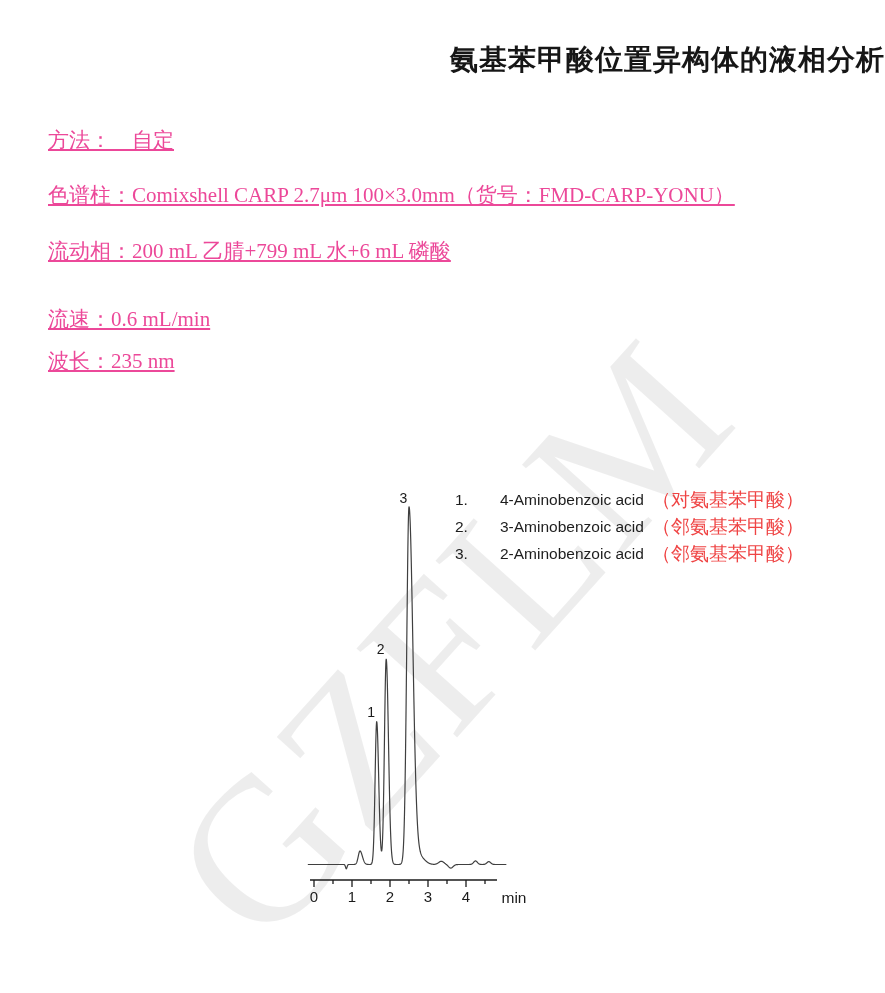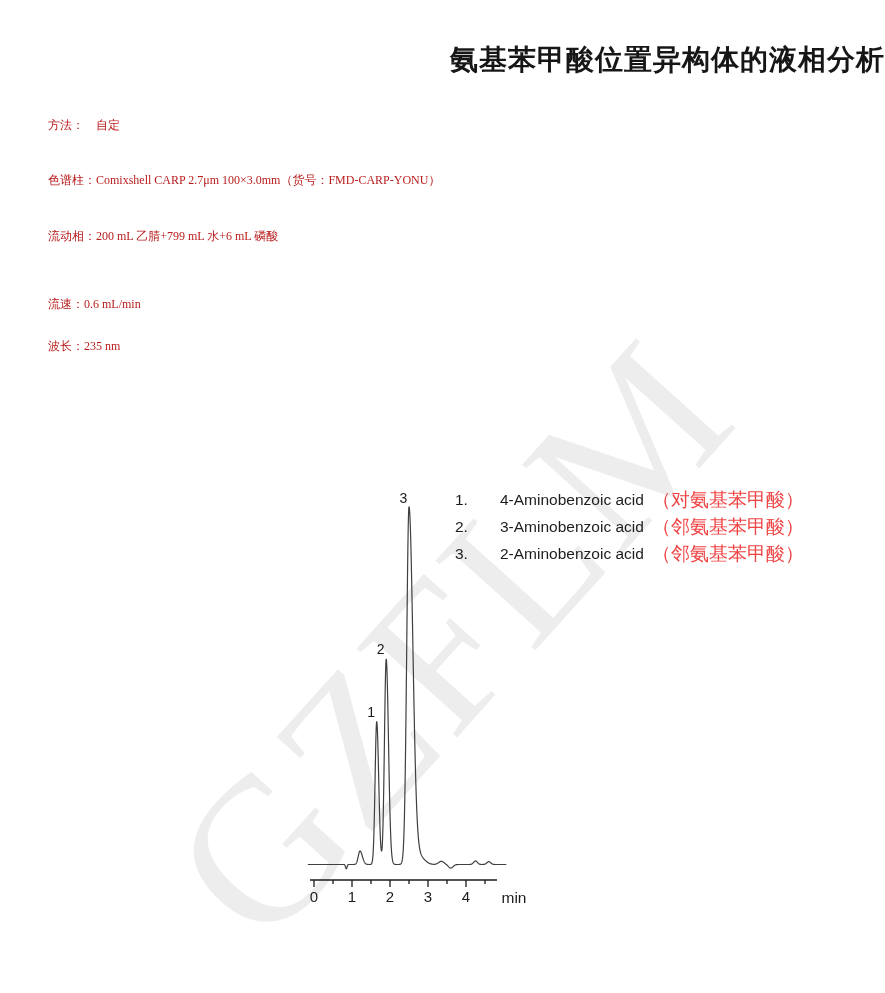--- a/index.html
+++ b/index.html
@@ -13,22 +13,23 @@
     font-family:"Liberation Serif","DejaVu Serif",serif;
     font-size:205px;letter-spacing:4px;white-space:nowrap;
     color:rgba(0,0,0,0.07);z-index:0;user-select:none;
   }
   .title{
     position:absolute;top:22px;left:0;width:100%;box-sizing:border-box;
     padding-left:52px;text-align:right;
     font-size:28px;font-weight:bold;letter-spacing:1px;z-index:2;
   }
   .info{
-    position:absolute;left:48px;font-size:12px;white-space:pre;z-index:2;
-    color:#b91c1c;
+    position:absolute;left:48px;font-size:21px;white-space:pre;z-index:2;
+    color:#ec4899;
+    text-decoration:underline;
   }
   .info-1{top:105px}
   .info-2{top:160px}
   .info-3{top:216px}
   .info-4{top:284px}
   .info-5{top:326px}
   .legend{position:absolute;left:455px;top:486px;z-index:2;}
   .legend-row{
     display:grid;grid-template-columns:45px 152px auto;height:27px;align-items:center;
     font-family:"Liberation Sans","DejaVu Sans",sans-serif;font-size:15.5px;color:#1d1d1d;

